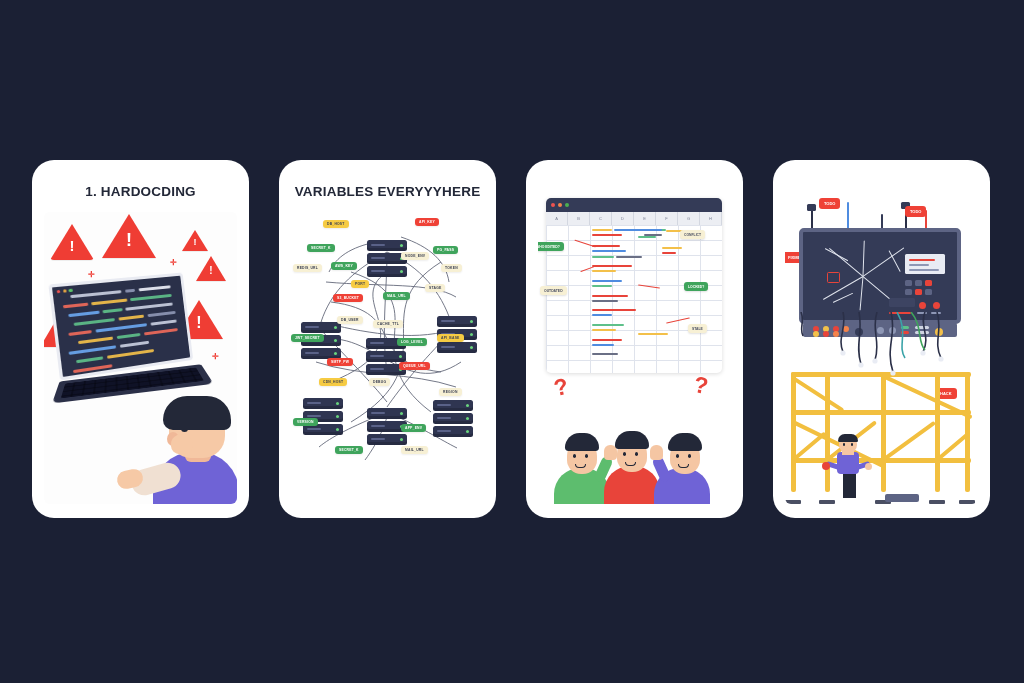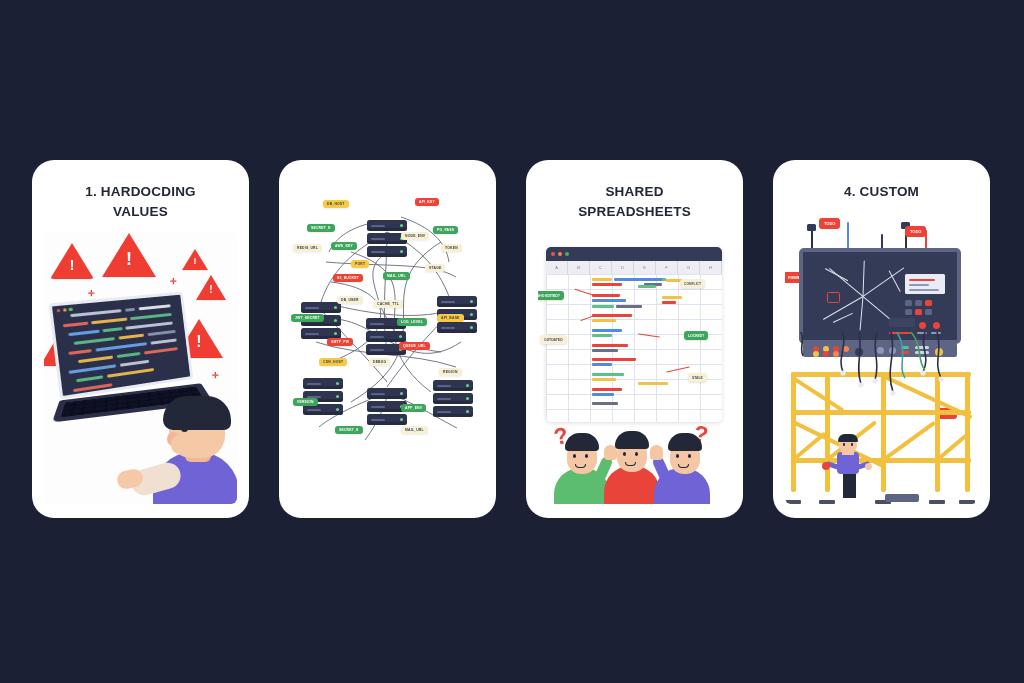--- a/index.html
+++ b/index.html
@@ -157,21 +157,20 @@
 </style>
 </head>
 <body>
 
 <div class="stage">
   <div class="cards">
 
     <div class="card">
       <div class="card-title">
         <div>1. HARDOCDING</div>
-        <div>VALUES</div>
       </div>
       <div class="art c1">
 
         <div class="warn" style="left:6px;top:12px;">
           <div class="tri" style="border-left-width:22px;border-right-width:22px;border-bottom-width:36px;border-radius:4px;"></div>
           <div class="bang" style="top:14px;font-size:15px;">!</div>
         </div>
         <div class="warn" style="left:58px;top:2px;">
           <div class="tri" style="border-left-width:27px;border-right-width:27px;border-bottom-width:44px;"></div>
           <div class="bang" style="top:17px;font-size:18px;">!</div>
@@ -241,20 +240,21 @@
           <div class="p1-eye"></div>
           <div class="p1-brow"></div>
           <div class="p1-hair"></div>
           <div class="p1-hand"></div>
         </div>
       </div>
     </div>
 
     <div class="card">
       <div class="card-title">
+        <div>VARIABLES EVERYYYHERE</div>
       </div>
       <div class="art">
 
         <svg class="wires" viewBox="0 0 193 250" preserveAspectRatio="none">
           <g stroke="#4a4f63" stroke-width="0.9" fill="none" opacity="0.85">
             <path d="M96,40 C60,60 40,80 30,110"></path>
             <path d="M96,40 C130,55 150,80 160,110"></path>
             <path d="M96,40 C96,80 90,120 96,160"></path>
             <path d="M30,110 C70,120 120,130 160,118"></path>
             <path d="M30,118 C60,150 80,170 96,190"></path>
@@ -333,24 +333,20 @@
         <div class="tag cream" style="left:78px;top:166px;">DEBUG</div>
         <div class="tag cream" style="left:148px;top:176px;">REGION</div>
         <div class="tag green" style="left:2px;top:206px;">VERSION</div>
         <div class="tag green" style="left:110px;top:212px;">APP_ENV</div>
         <div class="tag green" style="left:44px;top:234px;">SECRET_K</div>
         <div class="tag cream" style="left:110px;top:234px;">MAIL_URL</div>
       </div>
     </div>
 
     <div class="card">
-      <div class="card-title">
-        <div>SHARED</div>
-        <div>SPREADSHEETS</div>
-      </div>
       <div class="art">
 
         <div class="sheet">
           <div class="sheet-bar">
             <i></i>
             <i></i>
             <i></i>
           </div>
           <div class="sheet-head">
             <span>A</span>
@@ -435,21 +431,20 @@
           <div class="hair" style="left:14px;bottom:53px;"></div>
           <div class="eye" style="left:22px;bottom:46px;"></div>
           <div class="eye" style="left:34px;bottom:46px;"></div>
           <div class="mouth" style="left:24px;bottom:36px;"></div>
         </div>
       </div>
     </div>
 
     <div class="card">
       <div class="card-title">
-        <div>4. CUSTOM</div>
       </div>
       <div class="art">
 
         <div class="bar-v" style="left:26px;top:18px;width:2px;height:22px;background:#2b3048;"></div>
         <div class="sq" style="left:22px;top:12px;width:9px;height:7px;background:#343b57;"></div>
         <div class="bar-v" style="left:62px;top:10px;width:2px;height:30px;background:#4f8ce0;"></div>
         <div class="bar-v" style="left:96px;top:22px;width:2px;height:18px;background:#343b57;"></div>
         <div class="bar-v" style="left:120px;top:16px;width:2px;height:24px;background:#2b3048;"></div>
         <div class="sq" style="left:116px;top:10px;width:9px;height:7px;background:#343b57;"></div>
         <div class="bar-v" style="left:140px;top:18px;width:2px;height:22px;background:#e8443a;"></div>

